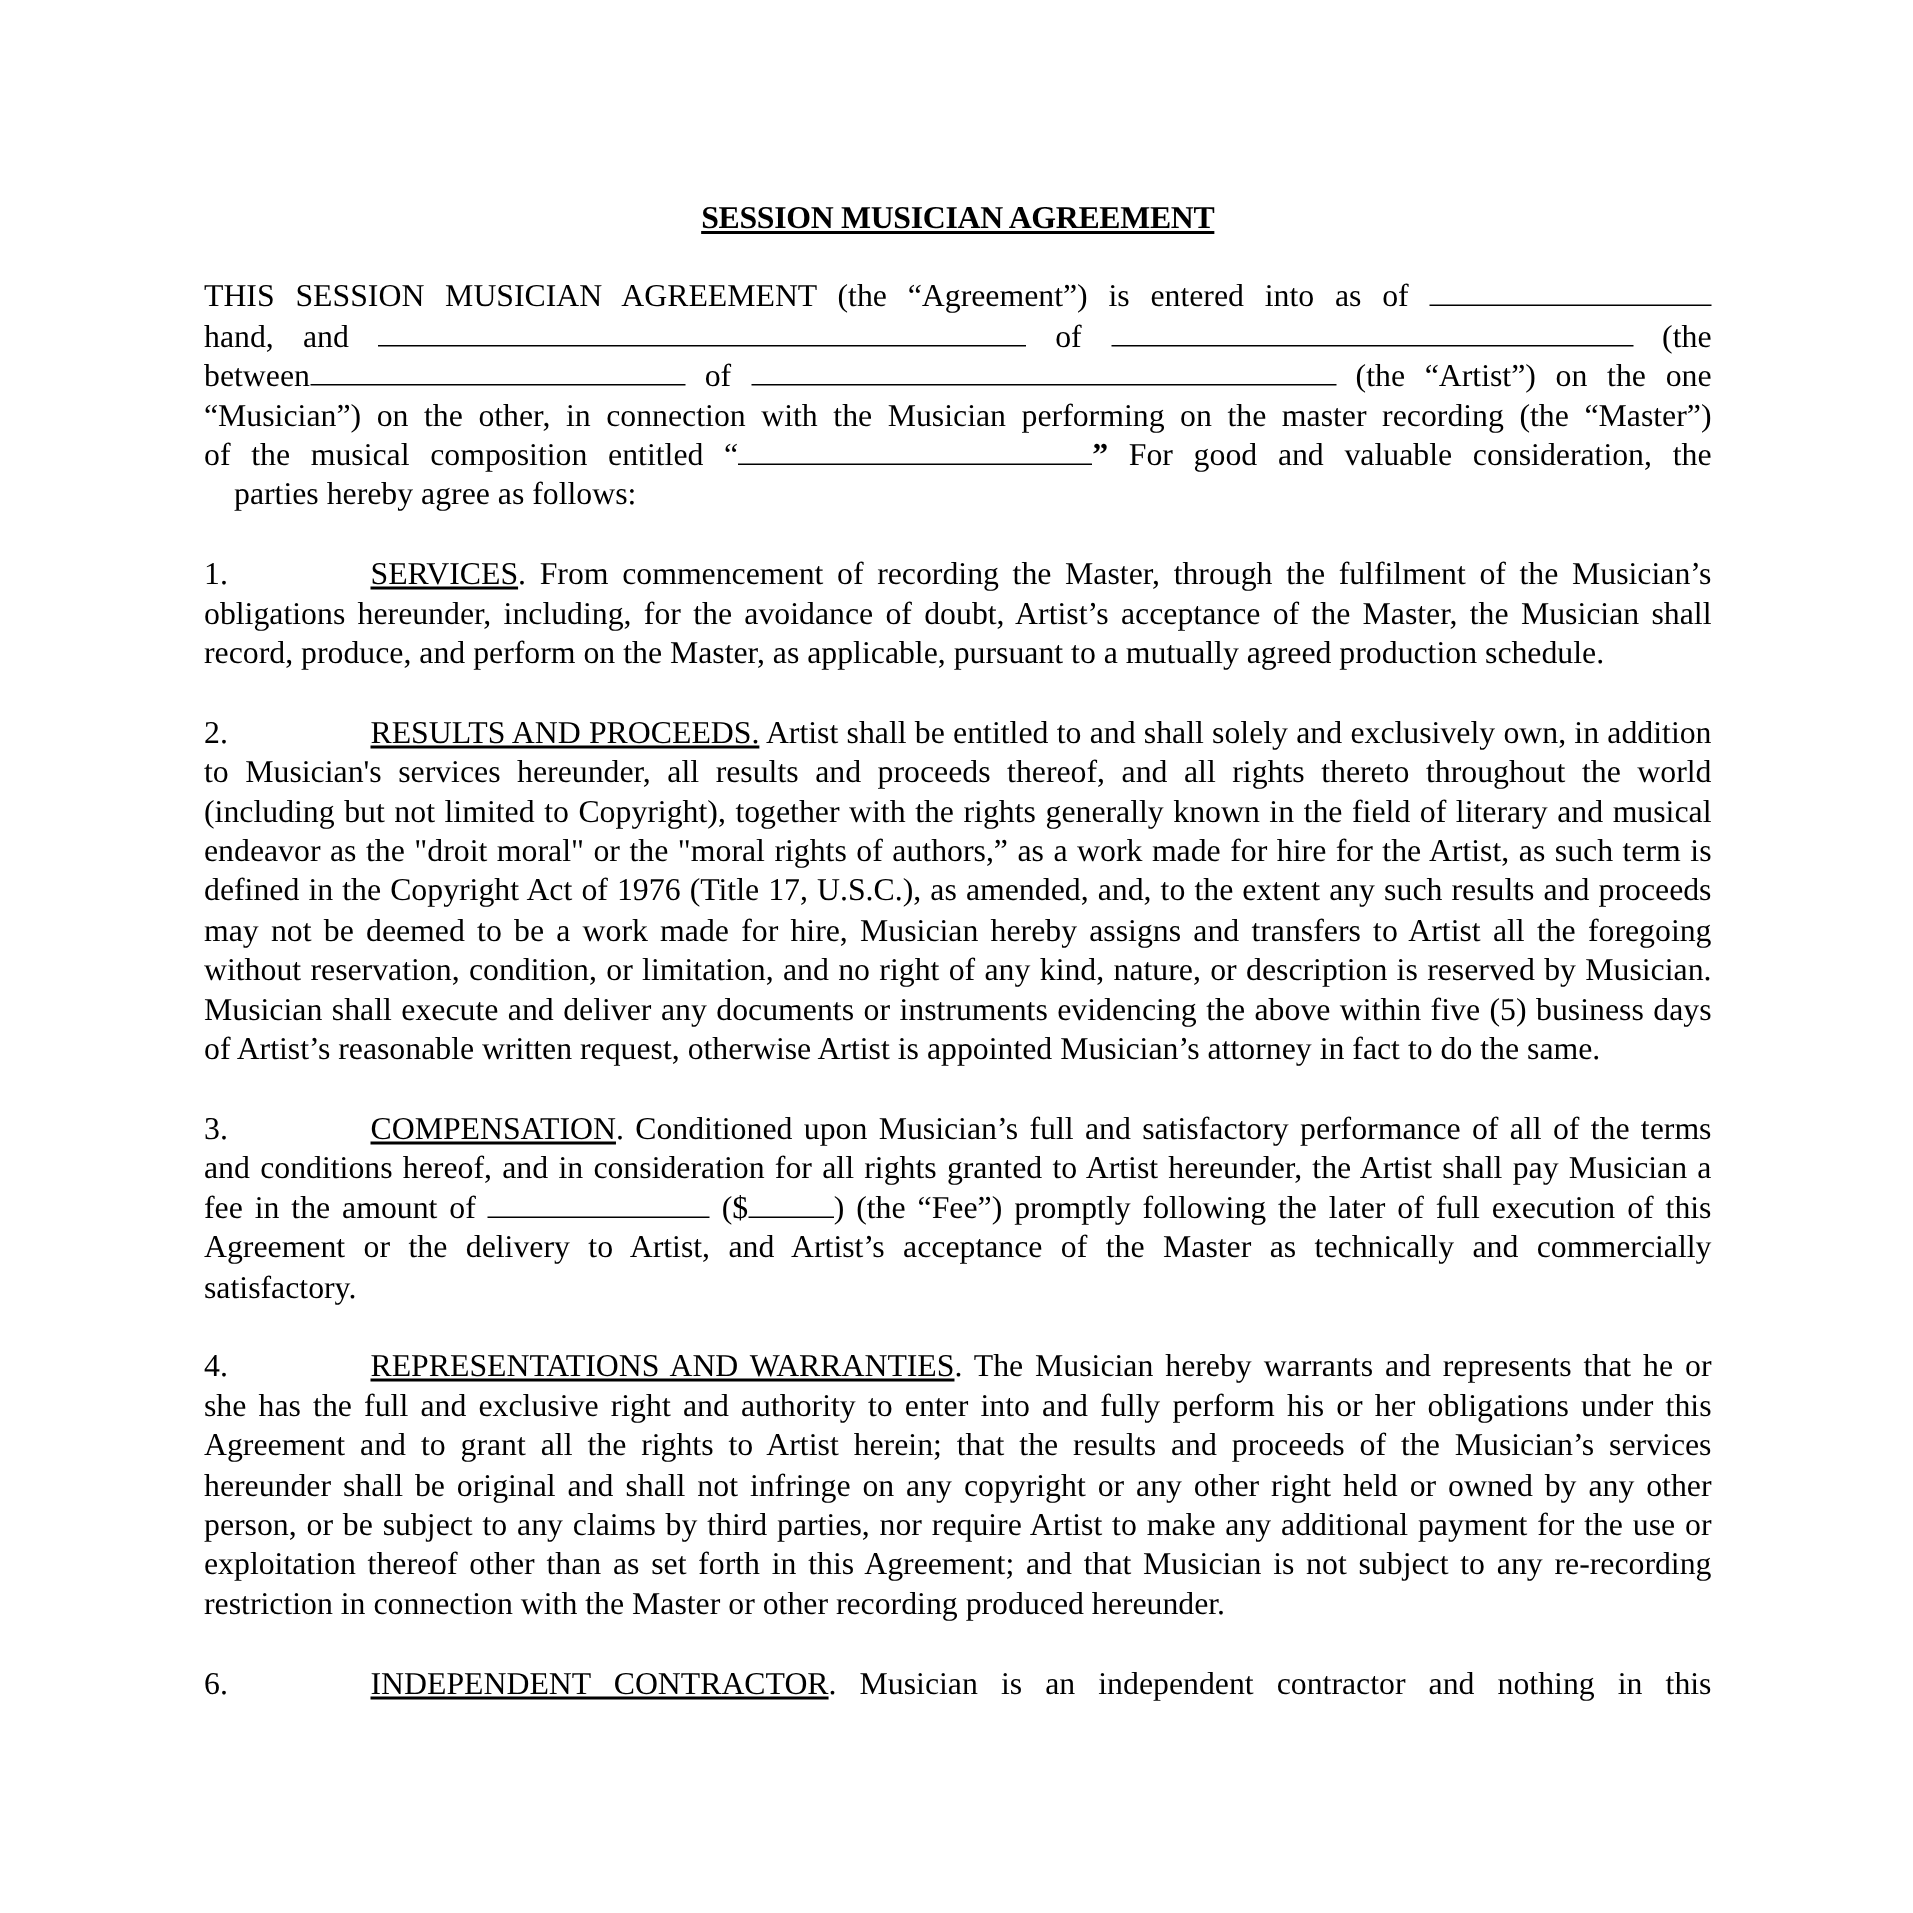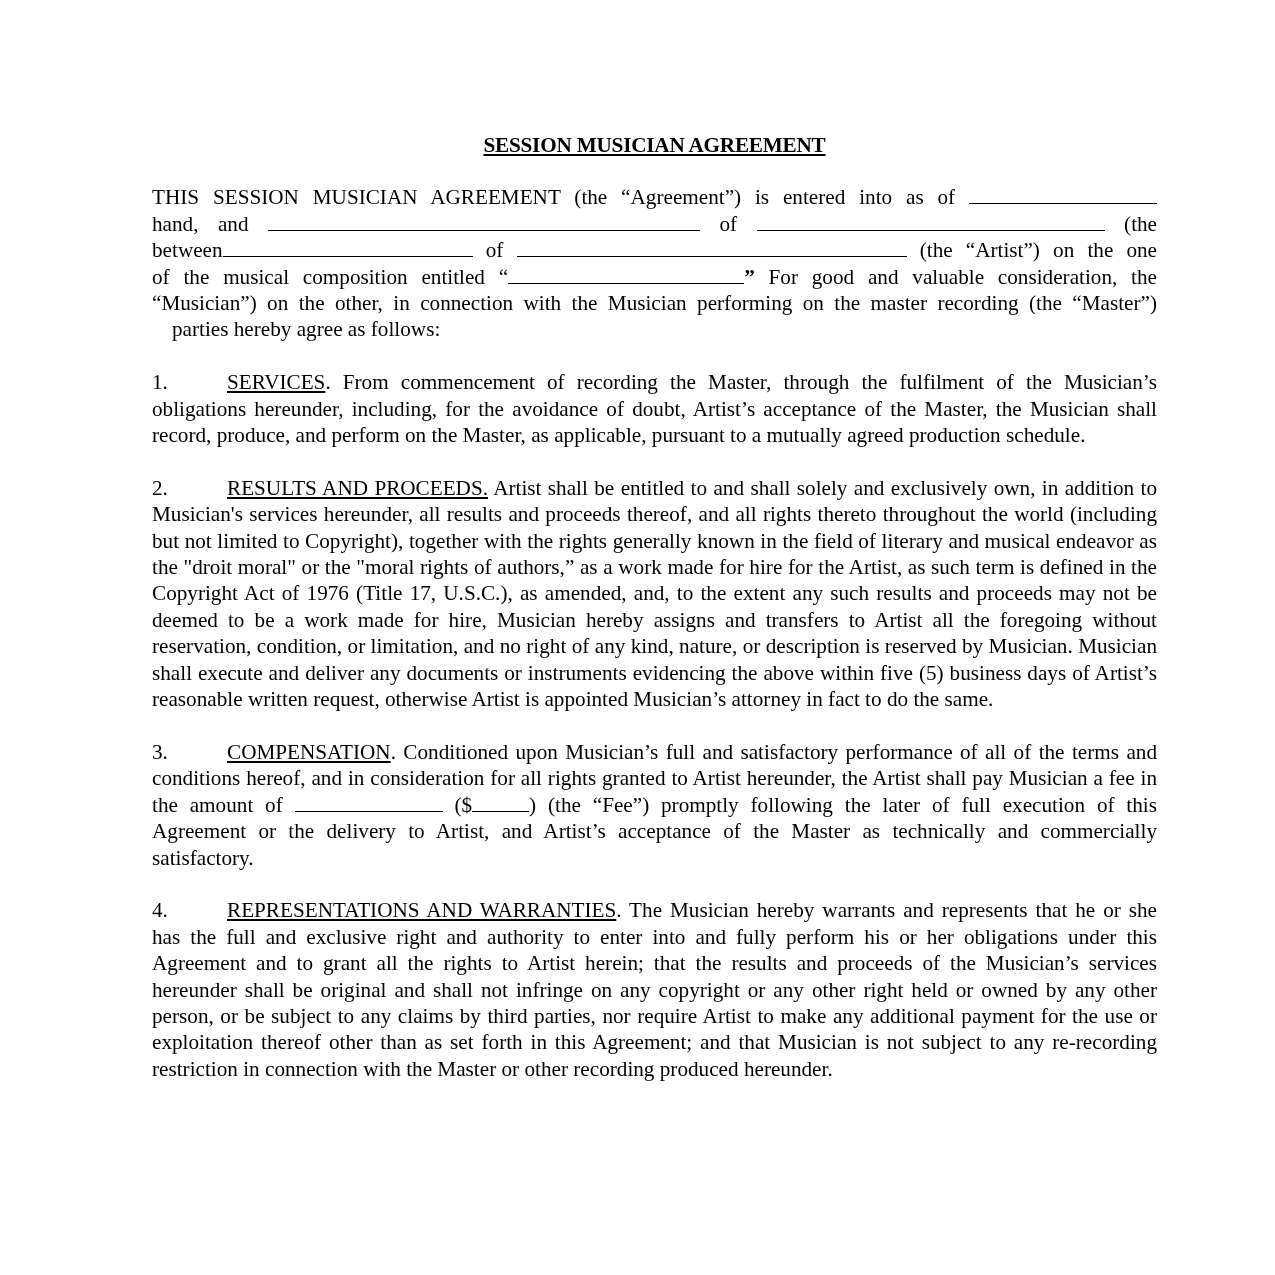--- a/index.html
+++ b/index.html
@@ -2,32 +2,32 @@
 <html><head>
 <meta charset="utf-8">
 <style>
   html, body { margin: 0; padding: 0; background: #ffffff; }
   body {
     width: 1275px; height: 1275px; overflow: hidden; position: relative;
     font-family: "Liberation Serif", "DejaVu Serif", serif;
     color: #000000;
   }
   .page {
-    position: absolute; left: 152px; top: 132px; width: 1005px;
+    position: absolute; left: 136px; top: 132px; width: 1005px;
     font-size: 21.2px; line-height: 26.4px;
   }
   .title {
     text-align: center; font-weight: bold; text-decoration: underline;
     font-size: 21.2px; margin: 0 0 26px 0; letter-spacing: -0.2px;
   }
   p { margin: 0; text-align: justify; }
   .intro { margin-bottom: 26.4px; }
   .section { margin-bottom: 26.4px; }
   .num { display: inline-block; width: 75px; }
-  .heading { text-decoration: underline; }
+  .heading { text-decoration: underline; margin-left: 36px; }
   .blank { display: inline-block; border-bottom: 1.3px solid #000; height: 18px; vertical-align: baseline; }
   .b-date { width: 188px; }
   .b-artist-name { width: 250px; }
   .b-artist-addr { width: 390px; }
   .b-mus-name { width: 432px; }
   .b-mus-addr { width: 348px; }
   .b-title { width: 236px; }
   .b-fee { width: 148px; }
   .b-dollar { width: 57px; }
   .bold-q { font-weight: bold; }
@@ -37,27 +37,28 @@
 </head>
 <body>
 
 <div class="page">
   <div class="title">SESSION MUSICIAN AGREEMENT</div>
 
   <div class="intro">
     <span class="jline"><span>THIS SESSION MUSICIAN AGREEMENT (the “Agreement”) is entered into as of</span> <span class="blank b-date"></span></span>
     <span class="jline"><span>hand, and</span> <span class="blank b-mus-name"></span> <span>of</span> <span class="blank b-mus-addr"></span> <span>(the</span></span>
     <span class="jline"><span>between</span><span class="blank b-artist-name"></span> <span>of</span> <span class="blank b-artist-addr"></span> <span>(the “Artist”) on the one</span></span>
+    <span class="jline">“Musician”) on the other, in connection with the Musician performing on the master recording (the “Master”)</span>
     <span class="jline"><span>of the musical composition entitled “</span><span class="blank b-title"></span><span class="bold-q">”</span> <span>For good and valuable consideration, the</span></span>
-    <span class="jline">“Musician”) on the other, in connection with the Musician performing on the master recording (the “Master”)</span>
     <span class="lastline">parties hereby agree as follows:</span>
   </div>
 
   <p class="section"><span class="num">1.</span><span class="heading">SERVICES</span><span>.</span><span> From commencement of recording the Master, through the fulfilment of the Musician’s obligations hereunder, including, for the avoidance of doubt, Artist’s acceptance of the Master, the Musician shall record, produce, and perform on the Master, as applicable, pursuant to a mutually agreed production schedule.</span></p>
 
   <p class="section"><span class="num">2.</span><span class="heading">RESULTS AND PROCEEDS.</span><span> Artist shall be entitled to and shall solely and exclusively own, in addition to Musician's services hereunder, all results and proceeds thereof, and all rights thereto throughout the world (including but not limited to Copyright), together with the rights generally known in the field of literary and musical endeavor as the "droit moral" or the "moral rights of authors,” as a work made for hire for the Artist, as such term is defined in the Copyright Act of 1976 (Title 17, U.S.C.), as amended, and, to the extent any such results and proceeds may not be deemed to be a work made for hire, Musician hereby assigns and transfers to Artist all the foregoing without reservation, condition, or limitation, and no right of any kind, nature, or description is reserved by Musician. Musician shall execute and deliver any documents or instruments evidencing the above within five (5) business days of Artist’s reasonable written request, otherwise Artist is appointed Musician’s attorney in fact to do the same.</span></p>
 
   <p class="section"><span class="num">3.</span><span class="heading">COMPENSATION</span><span>.</span><span> Conditioned upon Musician’s full and satisfactory performance of all of the terms and conditions hereof, and in consideration for all rights granted to Artist hereunder, the Artist shall pay Musician a fee in the amount of </span><span class="blank b-fee"></span><span> ($</span><span class="blank b-dollar"></span><span>) (the “Fee”) promptly following the later of full execution of this Agreement or the delivery to Artist, and Artist’s acceptance of the Master as technically and commercially satisfactory.</span></p>
 
   <p class="section"><span class="num">4.</span><span class="heading">REPRESENTATIONS AND WARRANTIES</span><span>.</span><span> The Musician hereby warrants and represents that he or she has the full and exclusive right and authority to enter into and fully perform his or her obligations under this Agreement and to grant all the rights to Artist herein; that the results and proceeds of the Musician’s services hereunder shall be original and shall not infringe on any copyright or any other right held or owned by any other person, or be subject to any claims by third parties, nor require Artist to make any additional payment for the use or exploitation thereof other than as set forth in this Agreement; and that Musician is not subject to any re-recording restriction in connection with the Master or other recording produced hereunder.</span></p>
 
 
+  <p class="section jline"><span class="num">6.</span><span class="heading">INDEPENDENT CONTRACTOR</span><span>.</span><span> Musician is an independent contractor and nothing in this</span></p>
 </div>
 
 </body></html>

